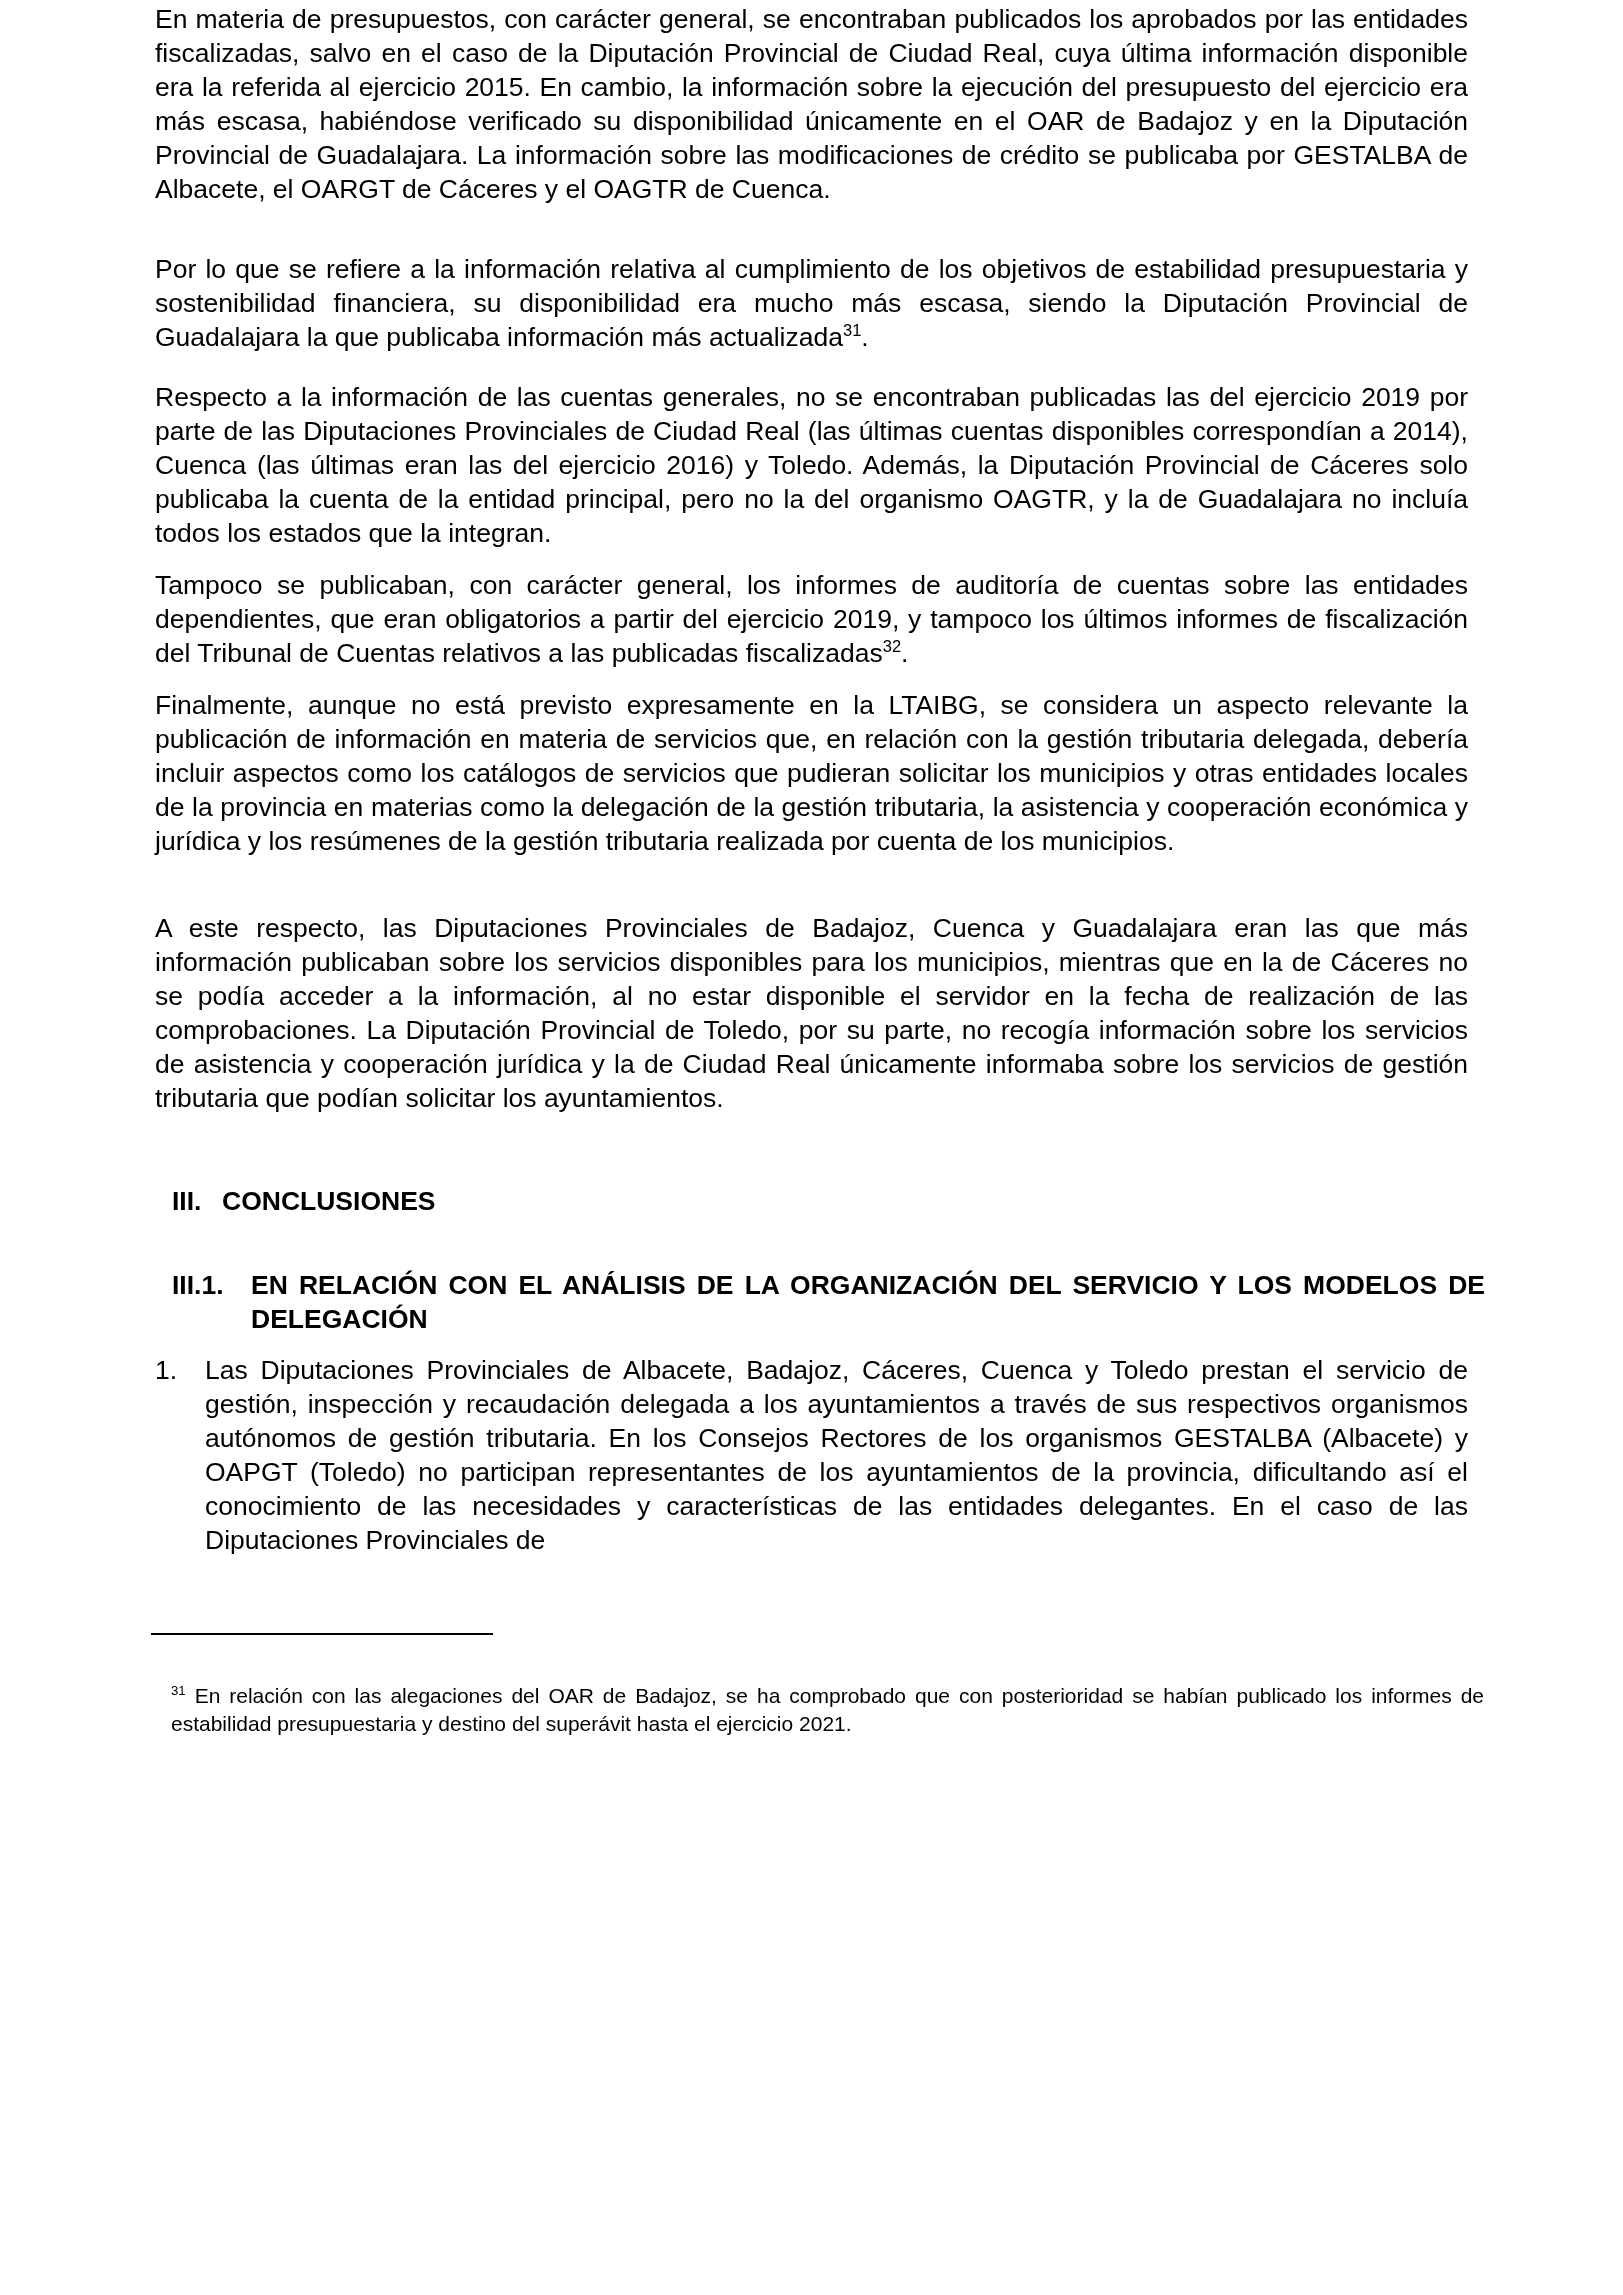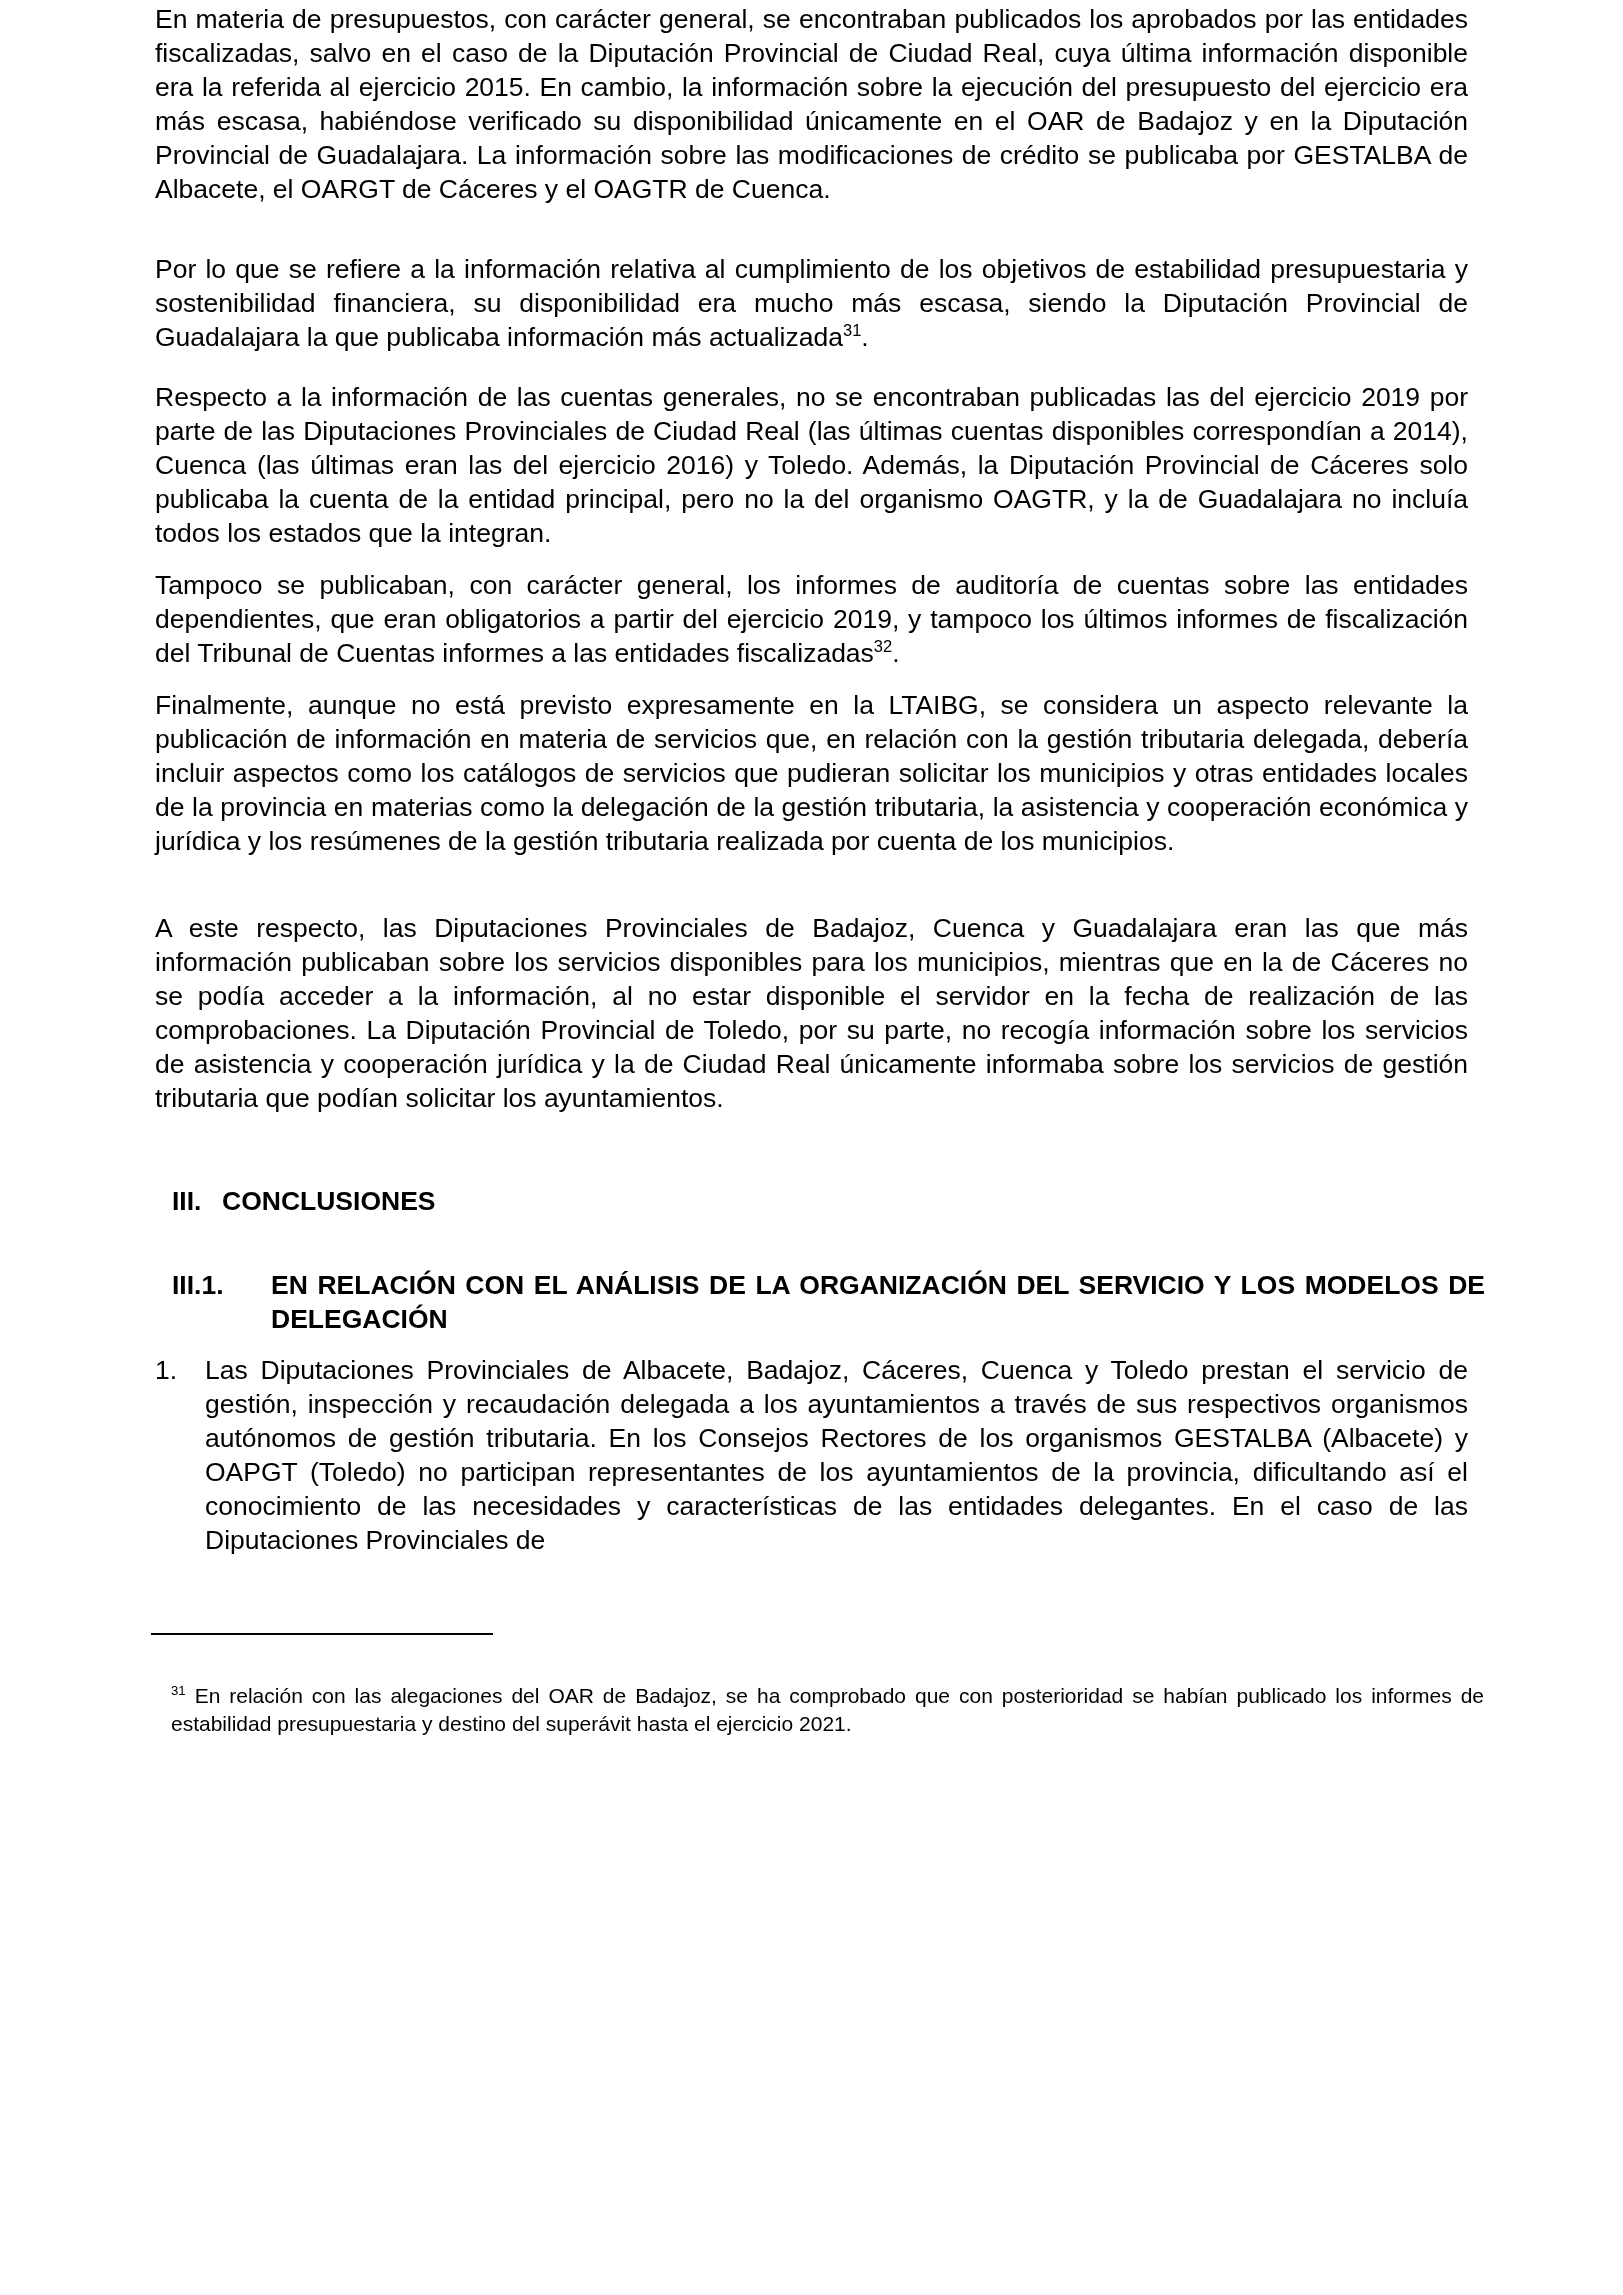--- a/index.html
+++ b/index.html
@@ -26,32 +26,32 @@
 <body>
 
 <div class="page">
 
   <p class="blk body-p" style="top:1.7px;">En materia de presupuestos, con carácter general, se encontraban publicados los aprobados por las entidades fiscalizadas, salvo en el caso de la Diputación Provincial de Ciudad Real, cuya última información disponible era la referida al ejercicio 2015. En cambio, la información sobre la ejecución del presupuesto del ejercicio era más escasa, habiéndose verificado su disponibilidad únicamente en el OAR de Badajoz y en la Diputación Provincial de Guadalajara. La información sobre las modificaciones de crédito se publicaba por GESTALBA de Albacete, el OARGT de Cáceres y el OAGTR de Cuenca.</p>
 
   <p class="blk body-p" style="top:252px;"><span>Por lo que se refiere a la información relativa al cumplimiento de los objetivos de estabilidad presupuestaria y sostenibilidad financiera, su disponibilidad era mucho más escasa, siendo la Diputación Provincial de Guadalajara la que publicaba información más actualizada</span><sup>31</sup><span>.</span></p>
 
   <p class="blk body-p" style="top:380px;">Respecto a la información de las cuentas generales, no se encontraban publicadas las del ejercicio 2019 por parte de las Diputaciones Provinciales de Ciudad Real (las últimas cuentas disponibles correspondían a 2014), Cuenca (las últimas eran las del ejercicio 2016) y Toledo. Además, la Diputación Provincial de Cáceres solo publicaba la cuenta de la entidad principal, pero no la del organismo OAGTR, y la de Guadalajara no incluía todos los estados que la integran.</p>
 
-  <p class="blk body-p" style="top:568px;"><span>Tampoco se publicaban, con carácter general, los informes de auditoría de cuentas sobre las entidades dependientes, que eran obligatorios a partir del ejercicio 2019, y tampoco los últimos informes de fiscalización del Tribunal de Cuentas informes a las entidades fiscalizadas</span><sup>32</sup><span>.</span></p>
+  <p class="blk body-p" style="top:568px;"><span>Tampoco se publicaban, con carácter general, los informes de auditoría de cuentas sobre las entidades dependientes, que eran obligatorios a partir del ejercicio 2019, y tampoco los últimos informes de fiscalización del Tribunal de Cuentas relativos a las publicadas fiscalizadas</span><sup>32</sup><span>.</span></p>
 
   <p class="blk body-p" style="top:688px;">Finalmente, aunque no está previsto expresamente en la LTAIBG, se considera un aspecto relevante la publicación de información en materia de servicios que, en relación con la gestión tributaria delegada, debería incluir aspectos como los catálogos de servicios que pudieran solicitar los municipios y otras entidades locales de la provincia en materias como la delegación de la gestión tributaria, la asistencia y cooperación económica y jurídica y los resúmenes de la gestión tributaria realizada por cuenta de los municipios.</p>
 
   <p class="blk body-p" style="top:911px;">A este respecto, las Diputaciones Provinciales de Badajoz, Cuenca y Guadalajara eran las que más información publicaban sobre los servicios disponibles para los municipios, mientras que en la de Cáceres no se podía acceder a la información, al no estar disponible el servidor en la fecha de realización de las comprobaciones. La Diputación Provincial de Toledo, por su parte, no recogía información sobre los servicios de asistencia y cooperación jurídica y la de Ciudad Real únicamente informaba sobre los servicios de gestión tributaria que podían solicitar los ayuntamientos.</p>
 
   <div class="blk heading h1" style="top:1167px;">
     <span class="h-num">III.</span>
     <span>CONCLUSIONES</span>
   </div>
 
-  <div class="blk heading h2" style="top:1251px;gap:20px;">
+  <div class="blk heading h2" style="top:1251px;">
     <span class="h-num">III.1.</span>
     <span class="h-text">EN RELACIÓN CON EL ANÁLISIS DE LA ORGANIZACIÓN DEL SERVICIO Y LOS MODELOS DE DELEGACIÓN</span>
   </div>
 
   <div class="blk list-item" style="top:1353px;">
     <span class="li-num">1.</span>
     <span class="li-text">Las Diputaciones Provinciales de Albacete, Badajoz, Cáceres, Cuenca y Toledo prestan el servicio de gestión, inspección y recaudación delegada a los ayuntamientos a través de sus respectivos organismos autónomos de gestión tributaria. En los Consejos Rectores de los organismos GESTALBA (Albacete) y OAPGT (Toledo) no participan representantes de los ayuntamientos de la provincia, dificultando así el conocimiento de las necesidades y características de las entidades delegantes. En el caso de las Diputaciones Provinciales de</span>
   </div>
 
   <div class="fn-rule"></div>

